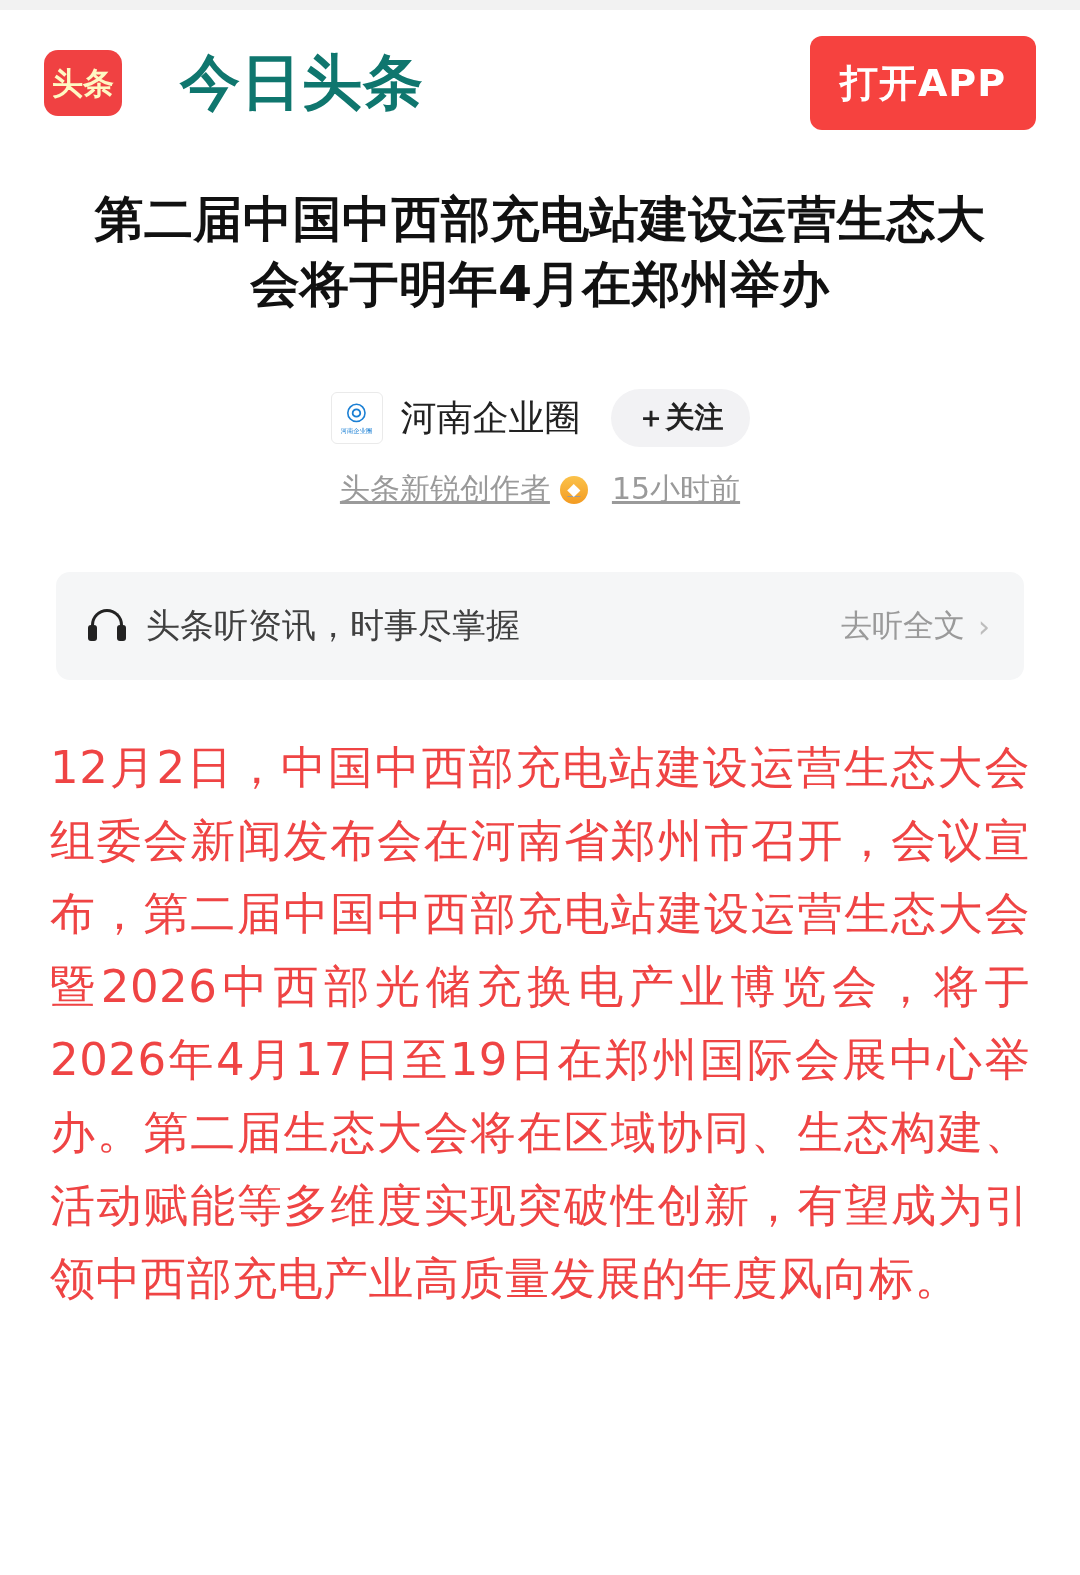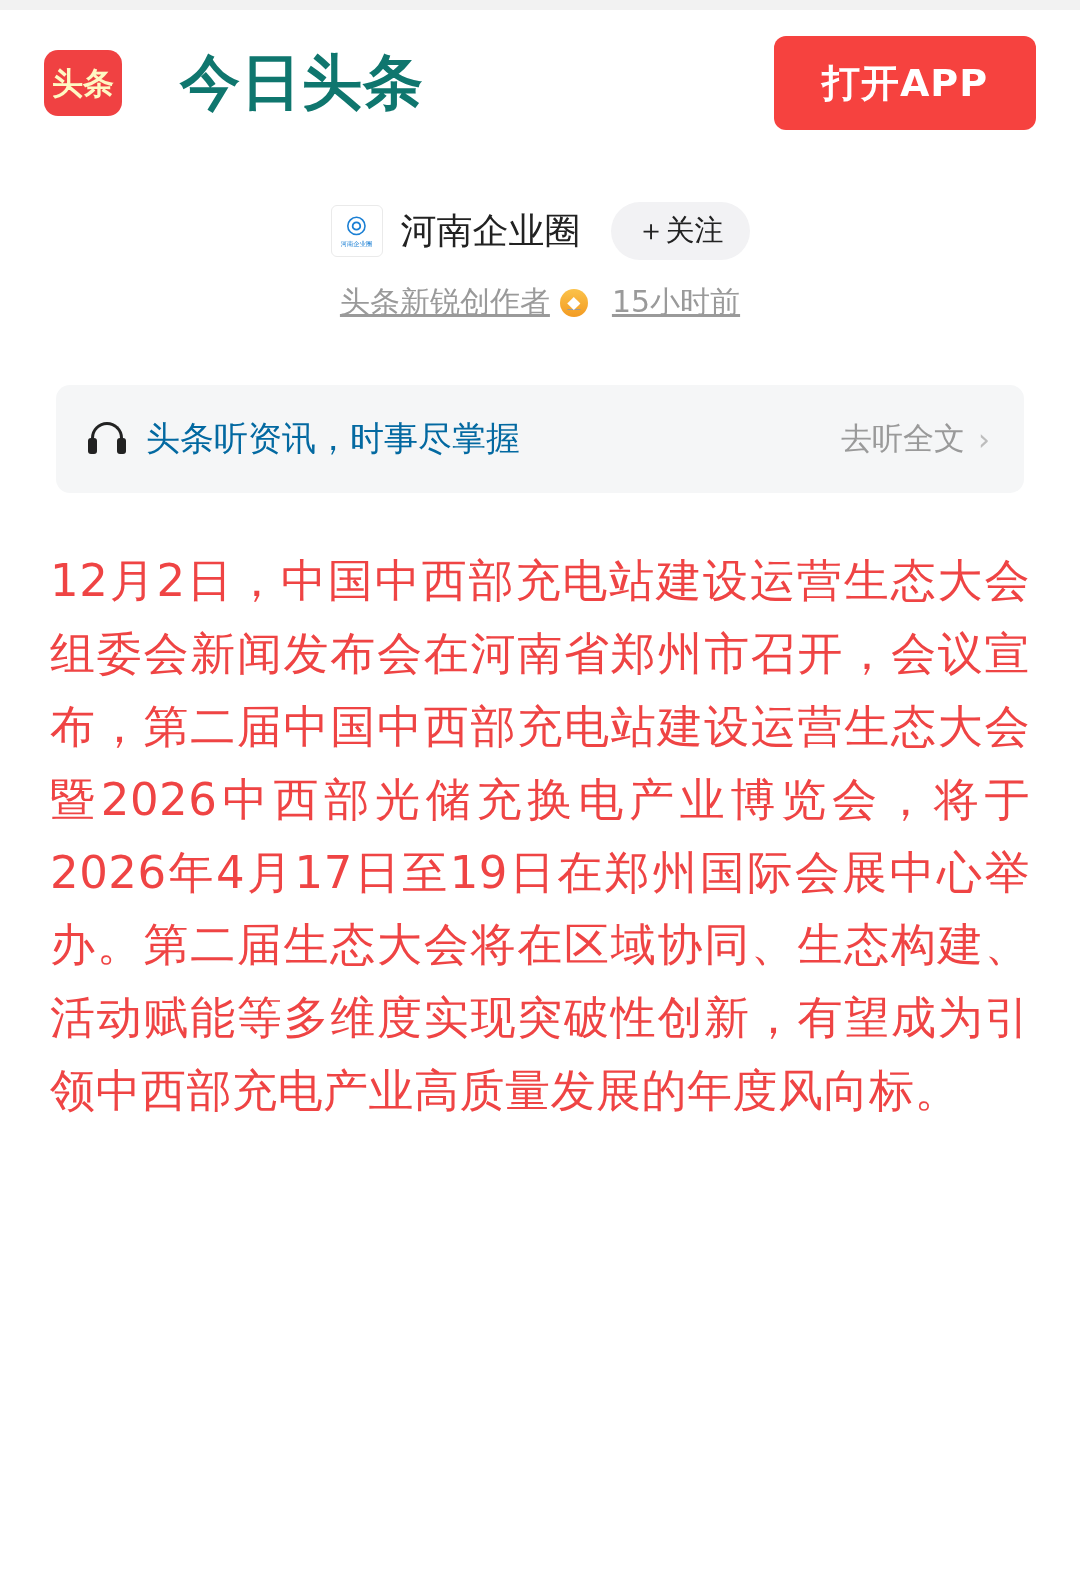--- a/index.html
+++ b/index.html
@@ -51,21 +51,21 @@
     line-height: 1;
   }
   .brand-name {
     font-size: 60px;
     font-weight: 700;
     color: #0f766e;
     letter-spacing: 1px;
     margin-left: 36px;
   }
   .open-app-btn {
-    width: 262px;
+    width: 226px;
     height: 94px;
     background: #f6423f;
     color: #ffffff;
     border: none;
     border-radius: 12px;
     font-size: 38px;
     font-weight: 700;
     font-family: inherit;
     cursor: pointer;
     letter-spacing: 1px;
@@ -124,20 +124,21 @@
     padding: 0 26px;
     border-radius: 29px;
     background: #f2f2f4;
     border: none;
     color: #222222;
     font-size: 29px;
     font-family: inherit;
     display: flex;
     align-items: center;
     cursor: pointer;
+    font-weight: bold;
   }
   .meta-row {
     margin-top: 22px;
     display: flex;
     align-items: center;
     justify-content: center;
     gap: 10px;
     color: #9a9a9a;
     font-size: 30px;
     text-decoration: underline;
@@ -189,21 +190,21 @@
     position: absolute;
     top: 16px;
     width: 9px; height: 16px;
     background: #222;
     border-radius: 3px;
   }
   .headphone .ear-l { left: 0; }
   .headphone .ear-r { right: 0; }
   .listen-text {
     font-size: 34px;
-    color: #0369a1;
+    color: #404040;
   }
   .listen-right {
     display: flex;
     align-items: center;
     gap: 13px;
     color: #9a9a9a;
     font-size: 31px;
   }
   .chev {
     font-size: 30px;
@@ -228,20 +229,21 @@
   <div class="top-strip"></div>
 
   <div class="header">
     <div class="brand">
       <div class="logo-badge">头条</div>
       <div class="brand-name">今日头条</div>
     </div>
     <button class="open-app-btn">打开APP</button>
   </div>
 
+  <h1 class="title">第二届中国中西部充电站建设运营生态大会将于明年4月在郑州举办</h1>
 
   <div class="author-row">
     <div class="avatar">
       <span class="swirl">⦾</span>
       <span class="mini">河南企业圈</span>
     </div>
     <div class="author-name">河南企业圈</div>
     <button class="follow-btn">＋关注</button>
   </div>
 

